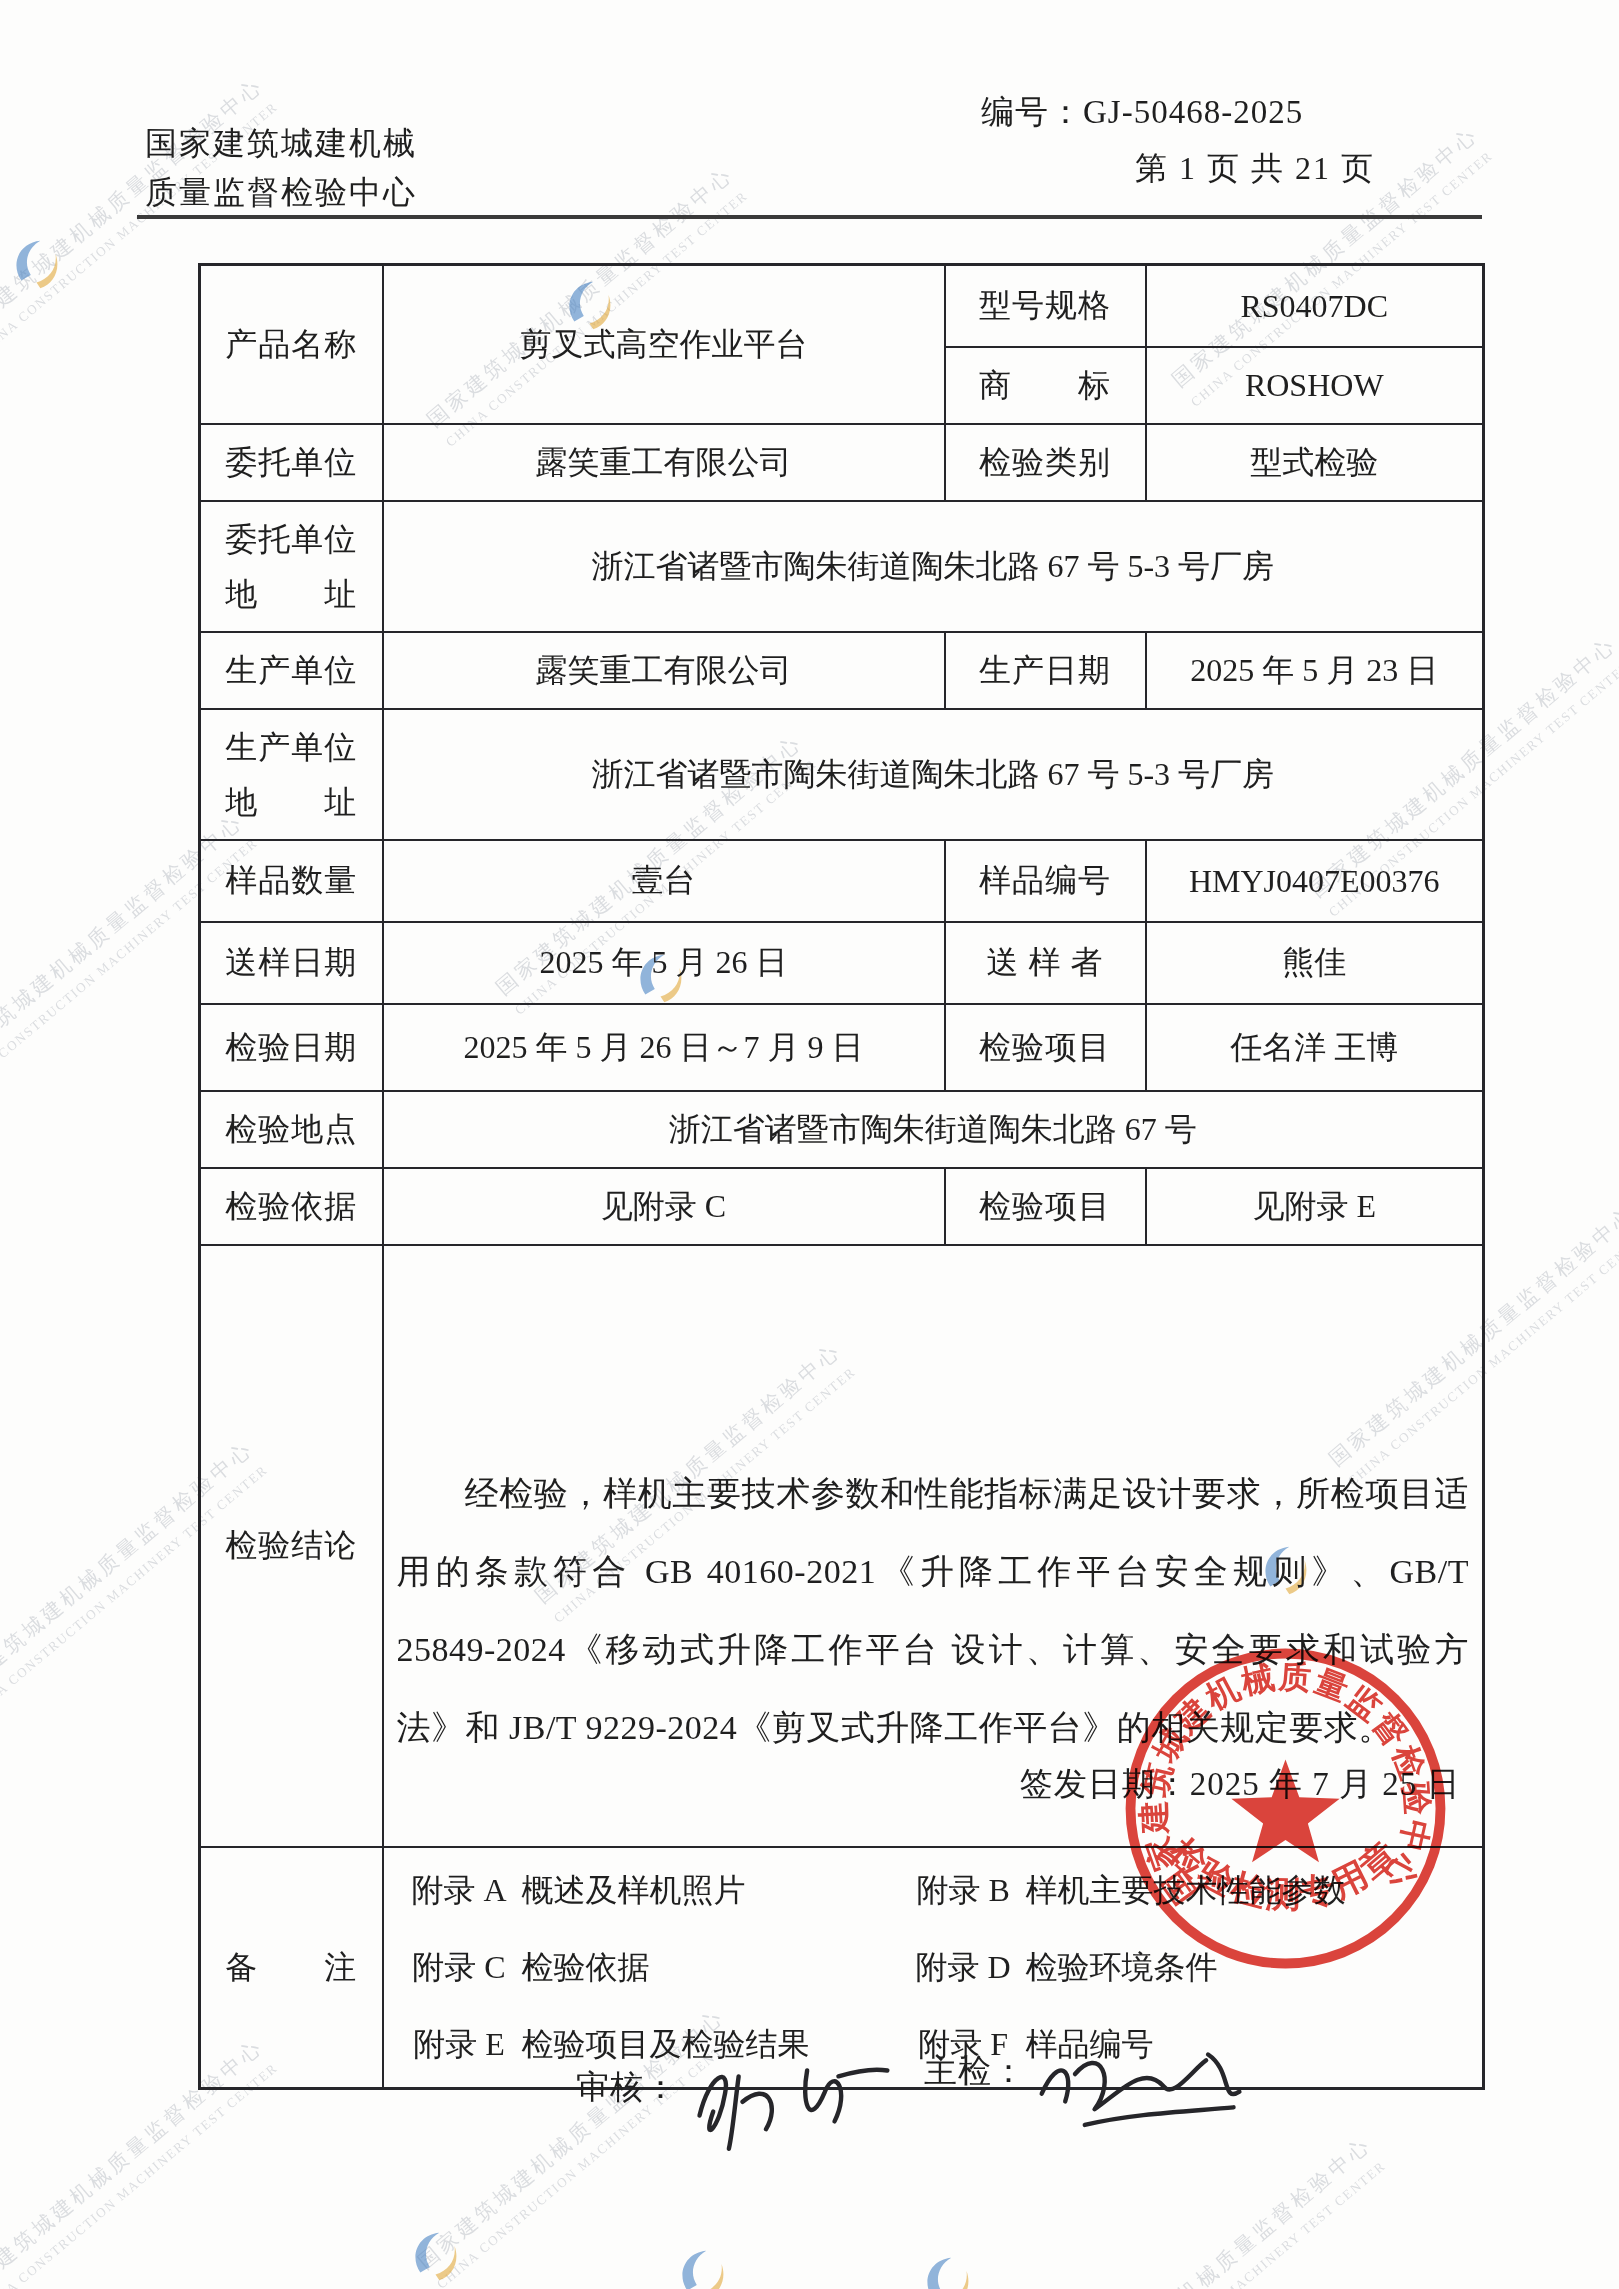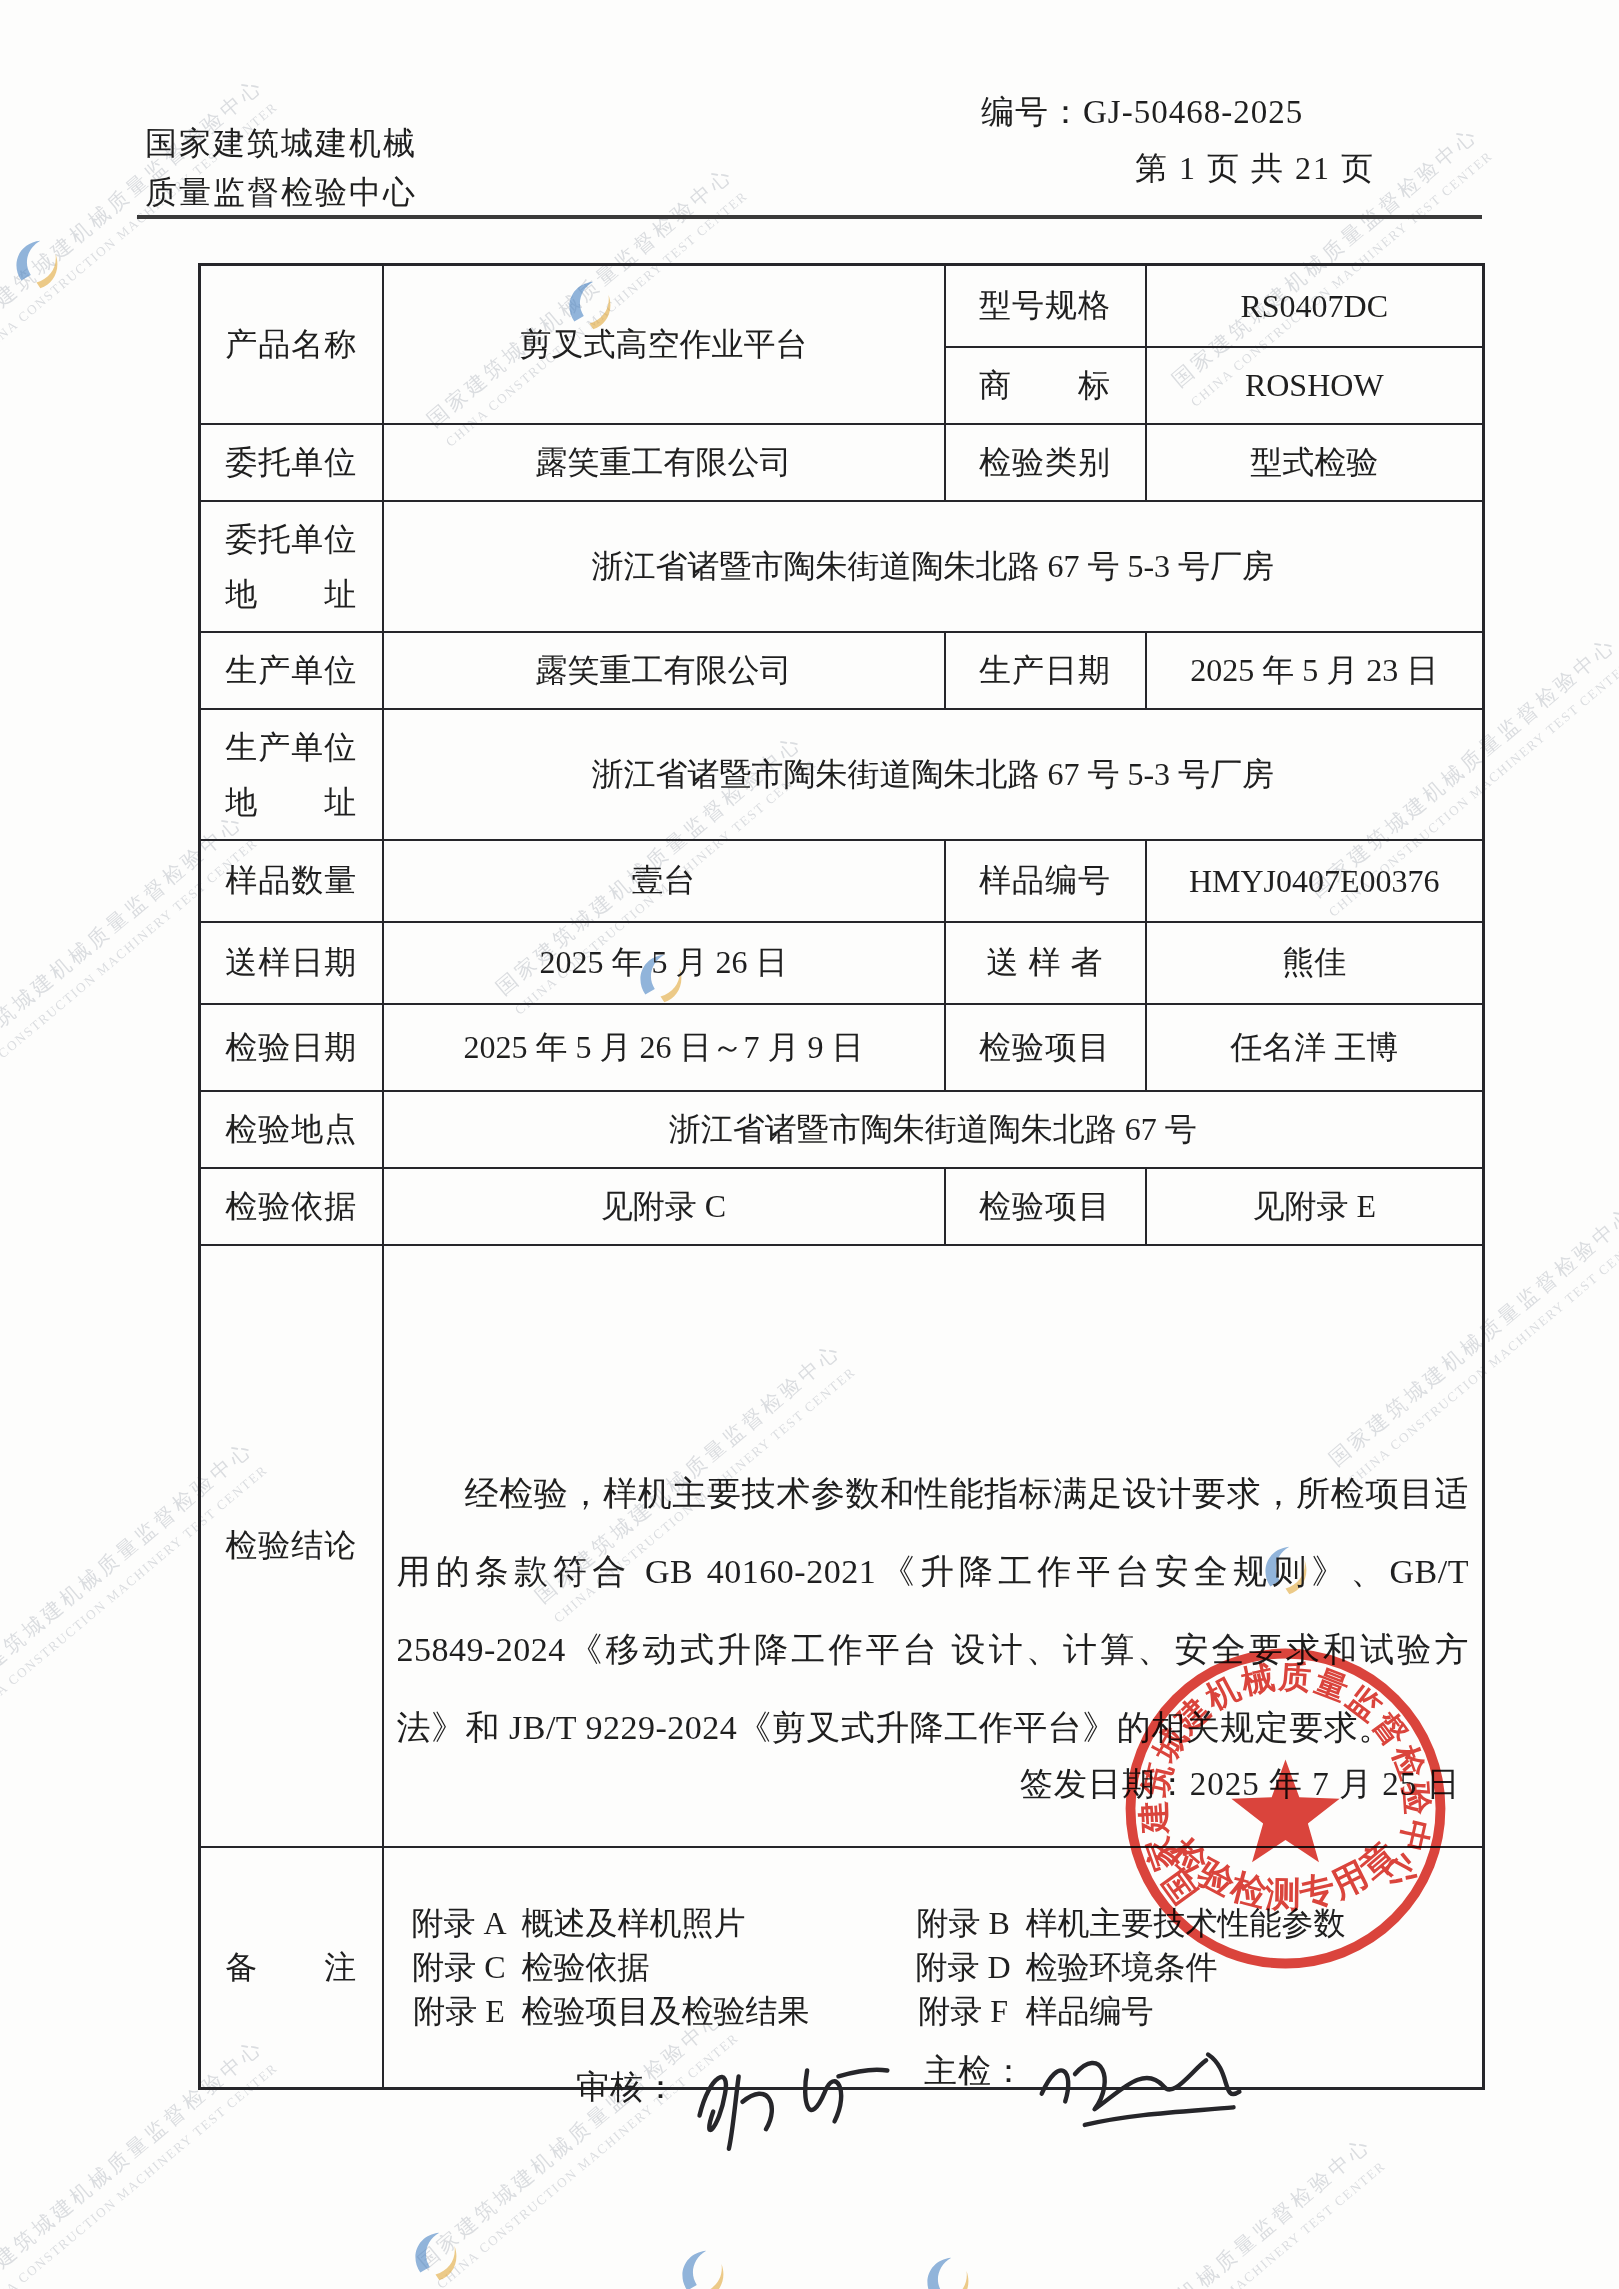--- a/index.html
+++ b/index.html
@@ -38,21 +38,21 @@
   .two-line{line-height:55px;}
   .r-sub1 td{height:80px;} .r-sub2 td{height:75px;}
   .r-std td{height:75px;}  .r-addr td{height:129px;}
   .r-mid td{height:80px;}  .r-date td{height:85px;}
   .r-concl td{height:600px;} .r-notes td{height:239px;}
   td.concl-cell{text-align:left;vertical-align:top;position:relative;padding:0 29px;}
   .concl-text{margin-top:129px;font-size:34px;line-height:78px;text-indent:2em;
               letter-spacing:0.5px;text-align:justify;}
   .issue-date{position:absolute;right:21.6px;bottom:39px;font-size:33px;letter-spacing:1px;}
   td.notes-cell{text-align:left;vertical-align:middle;padding:0 0 0 19.6px;}
-  .notes-grid{display:grid;grid-template-columns:47% 53%;}
+  .notes-grid{display:grid;grid-template-columns:47% 53%;row-gap:33px;}
   .note-item{display:flex;font-size:32px;white-space:nowrap;}
   .note-code{width:125px;flex:0 0 auto;}
   
   .signoff{position:absolute;left:0;top:2031px;width:1619px;height:216px;}
   .sig-group{position:absolute;display:flex;align-items:flex-start;}
   .sig-label{font-size:33px;letter-spacing:1px;padding-top:17.6px;}
   svg.sig path{stroke:#26262a;stroke-width:4.5;fill:none;stroke-linecap:round;stroke-linejoin:round;}
   
   .stamp{position:absolute;left:1106px;top:1629px;width:359px;height:359px;
          mix-blend-mode:multiply;opacity:.92;pointer-events:none;}

